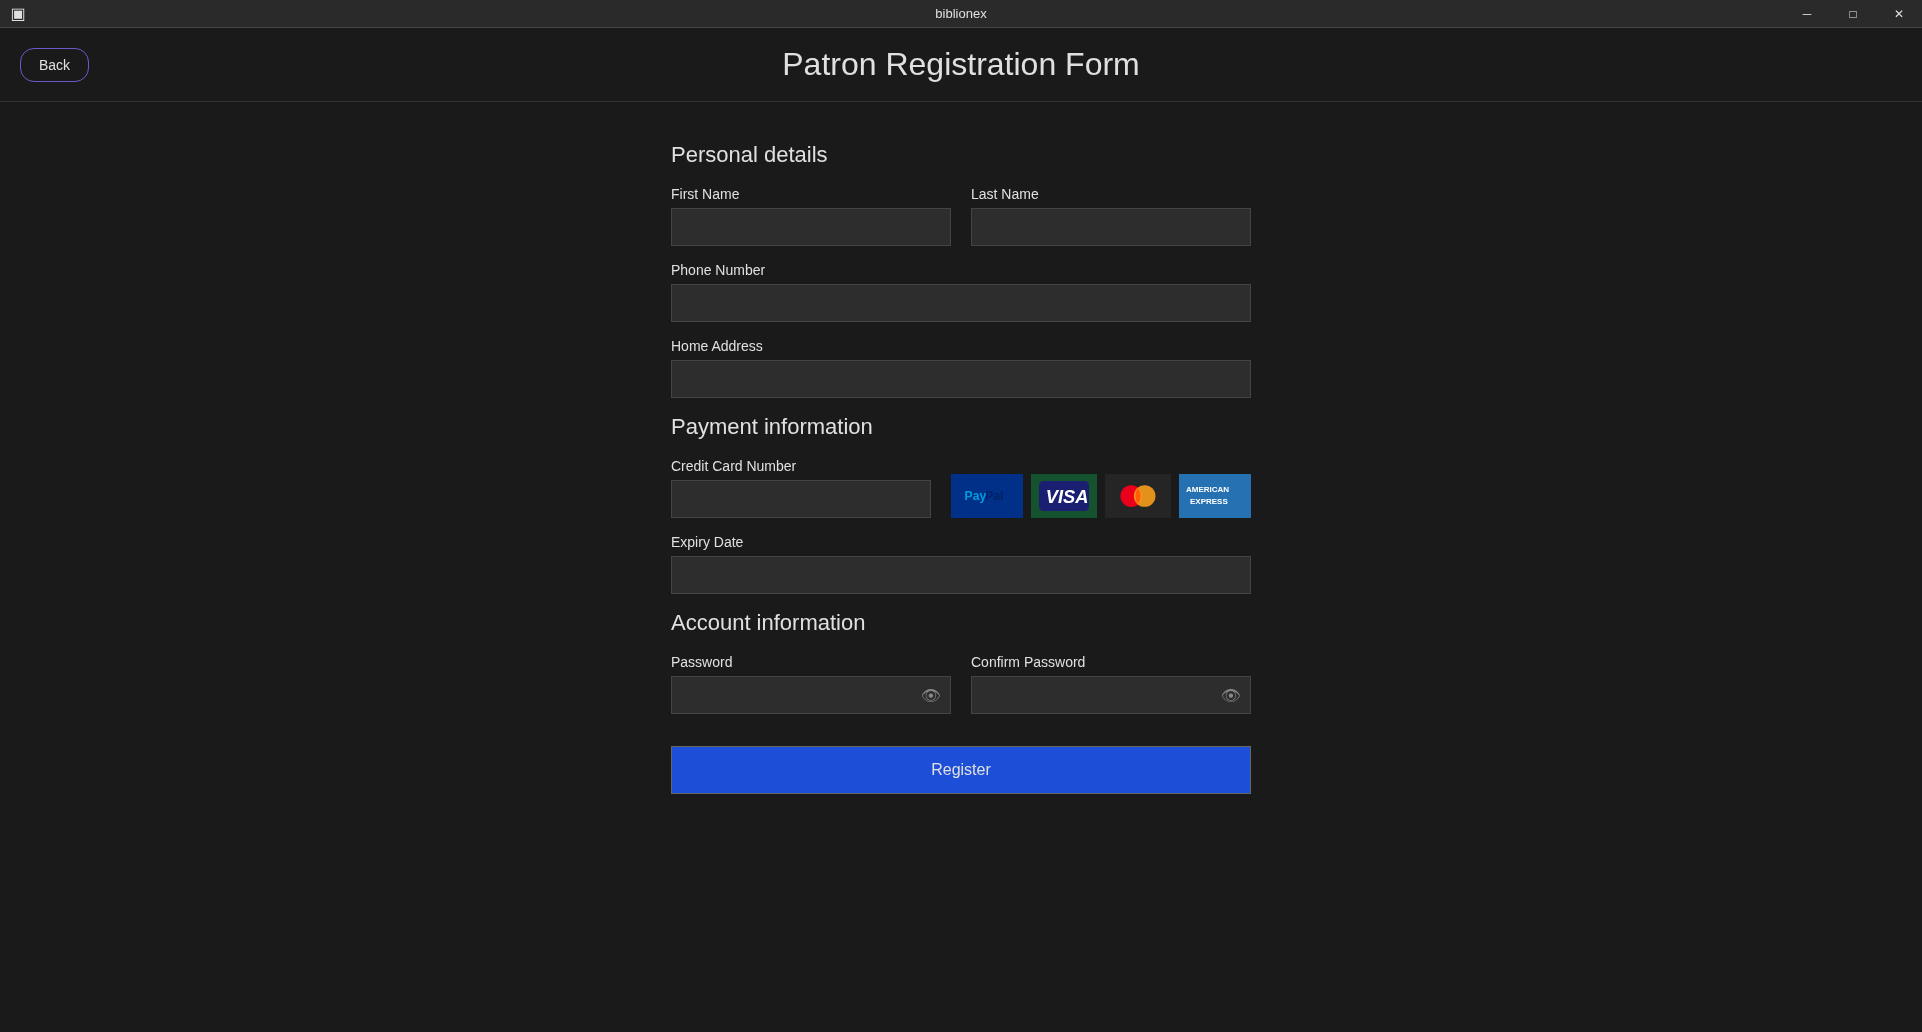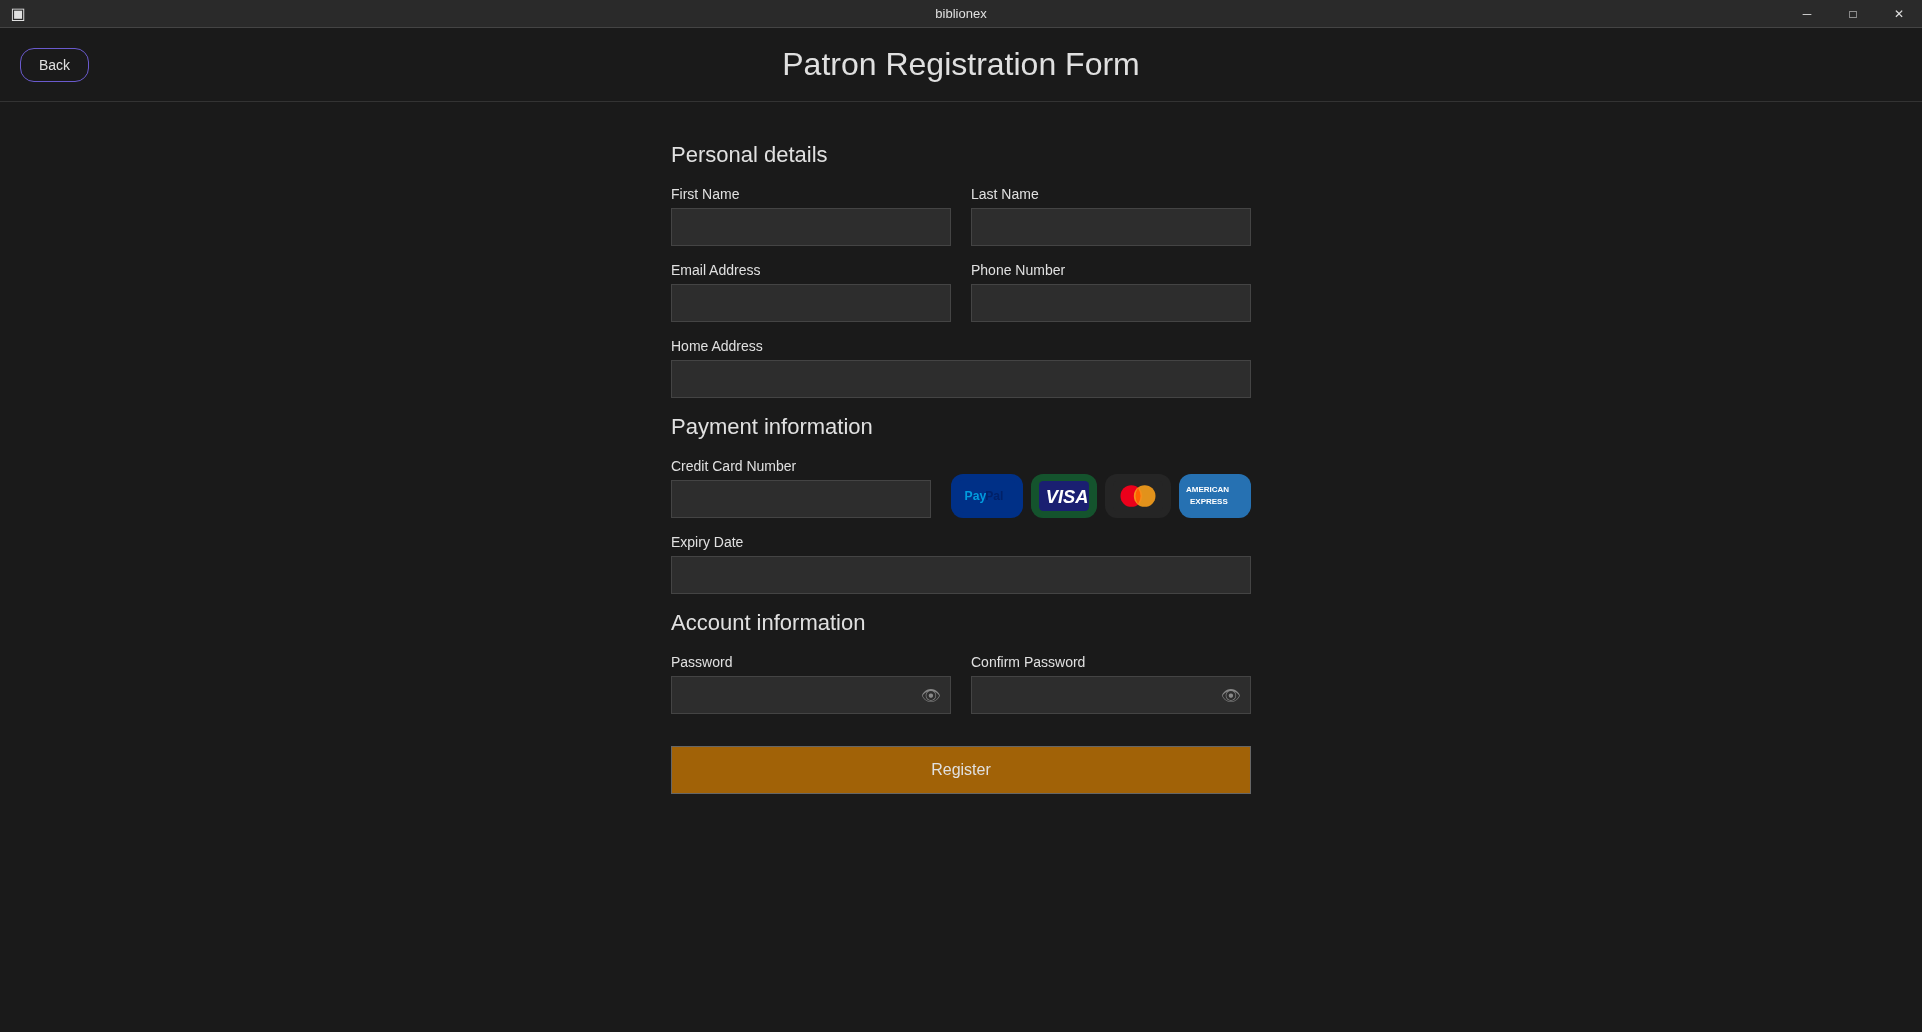--- a/index.html
+++ b/index.html
@@ -159,21 +159,21 @@
     .payment-icons {
       display: flex;
       gap: 8px;
       margin-bottom: 0;
       padding-bottom: 0;
       align-items: center;
     }
 
     .payment-icon {
       height: 44px;
-      border-radius: 12px;
+      border-radius: 0;
       display: flex;
       align-items: center;
       justify-content: center;
       padding: 4px 8px;
       font-weight: bold;
       font-size: 13px;
     }
 
     .paypal-icon {
       background-color: #003087;
@@ -223,21 +223,21 @@
       top: 50%;
       transform: translateY(-50%);
       cursor: pointer;
       color: #888;
       font-size: 16px;
     }
 
     
     .register-button {
       width: 100%;
-      background-color: #a16207;
+      background-color: #1d4ed8;
       border: 1px solid #666;
       color: #e0e0e0;
       padding: 14px;
       font-size: 16px;
       cursor: pointer;
       margin-top: 16px;
       height: 48px;
     }
   </style>
 </head>
@@ -270,24 +270,20 @@
         <input type="text" class="form-input" style="">
       </div>
       <div class="form-group">
         <label class="form-label">Last Name</label>
         <input type="text" class="form-input" style="">
       </div>
     </div>
 
     <div class="form-row">
       <div class="form-group">
-        <label class="form-label">Email Address</label>
-        <input type="email" class="form-input" style="">
-      </div>
-      <div class="form-group">
         <label class="form-label">Phone Number</label>
         <input type="tel" class="form-input" style="">
       </div>
     </div>
 
     <div class="form-row">
       <div class="form-group full-width" style="width:100%">
         <label class="form-label">Home Address</label>
         <input type="text" class="form-input" style="width: 100%;">
       </div>

